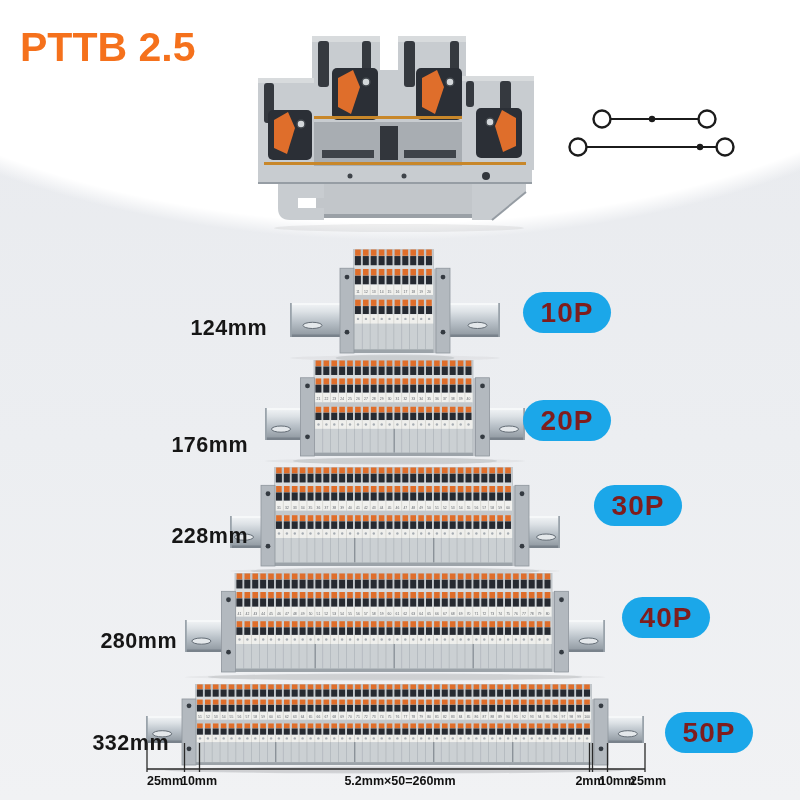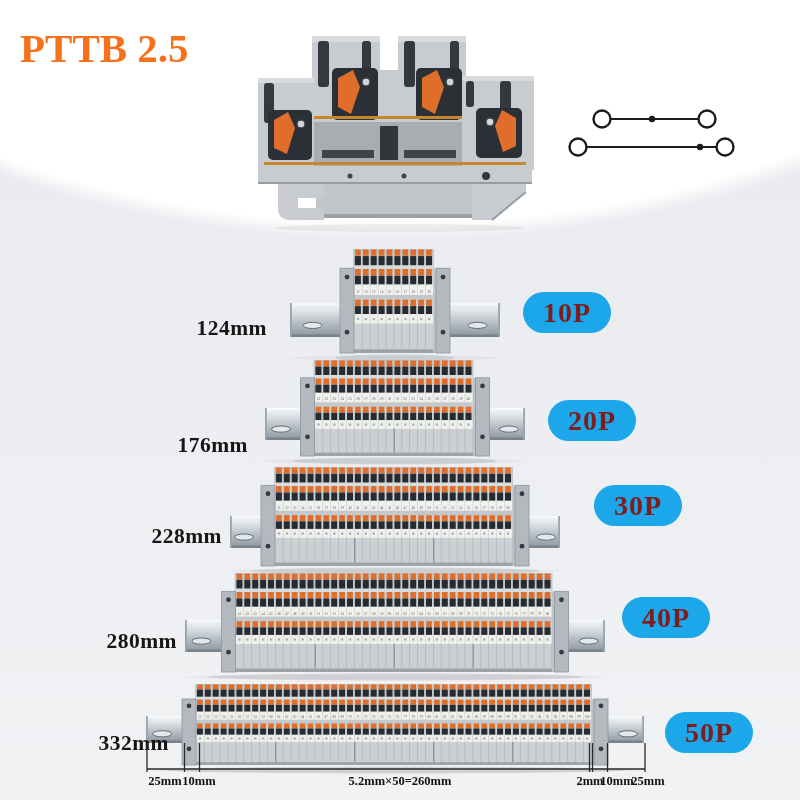--- a/index.html
+++ b/index.html
@@ -1,19 +1,19 @@
 <!DOCTYPE html>
 <html><head>
 <meta charset="utf-8">
 <style>
   html,body{margin:0;padding:0;background:#dfe1e5;}
   *{box-sizing:border-box;}
   #stage{
     position:relative;width:800px;height:800px;overflow:hidden;
-    font-family:Liberation Serif, serif;
+    font-family:Liberation Sans, sans-serif;
     background:linear-gradient(180deg,#e8eaee 0%,#eceef1 55%,#f1f2f4 100%);
     padding-left:20px;
   }
   
   .white-blob{
     position:absolute;left:-345px;top:-600px;width:1480px;height:840px;
     border-radius:50%;
     background:radial-gradient(50% 50% at 50% 50%,#ffffff 0%,#ffffff 96%,rgba(255,255,255,0) 100%);
   }
   .title{
@@ -529,21 +529,21 @@
             <circle cx="42.5" cy="76.8" r="2.4" fill="#343A41"></circle>
           </g>
           <g>
             <rect x="210.5" y="17.76" width="14" height="78.24" fill="#B3B9BF" stroke="#8F969D" stroke-width="0.8"></rect>
             <circle cx="217.5" cy="25.92" r="2.4" fill="#343A41"></circle>
             <circle cx="217.5" cy="76.8" r="2.4" fill="#343A41"></circle>
           </g>
         </g>
       </svg>
       <div class="length-label" style="right: 552px; top: 426px; margin-top: 7px;">176mm</div>
-      <div class="poles-badge" style="left: 548px; top: 400px; background: rgb(27, 167, 233);">20P</div>
+      <div class="poles-badge" style="left: 523px; top: 400px; background: rgb(27, 167, 233);">20P</div>
       <svg width="330" height="111" viewBox="0 0 330 111" style="position: absolute; left: 230px; top: 467px;">
         <defs>
           <linearGradient id="rg2" x1="0" y1="0" x2="0" y2="1">
             <stop offset="0" stop-color="#F3F5F7"></stop>
             <stop offset="0.25" stop-color="#DDE2E6"></stop>
             <stop offset="0.55" stop-color="#BAC2C9"></stop>
             <stop offset="1" stop-color="#8C959D"></stop>
           </linearGradient>
         </defs>
         <ellipse cx="165" cy="104" rx="144.7" ry="3.6" fill="rgba(50,55,62,0.13)"></ellipse>
@@ -904,21 +904,21 @@
             <circle cx="38" cy="26.73" r="2.4" fill="#343A41"></circle>
             <circle cx="38" cy="79.2" r="2.4" fill="#343A41"></circle>
           </g>
           <g>
             <rect x="285" y="18.32" width="14" height="80.68" fill="#B3B9BF" stroke="#8F969D" stroke-width="0.8"></rect>
             <circle cx="292" cy="26.73" r="2.4" fill="#343A41"></circle>
             <circle cx="292" cy="79.2" r="2.4" fill="#343A41"></circle>
           </g>
         </g>
       </svg>
-      <div class="length-label" style="right: 578px; top: 524px;">228mm</div>
+      <div class="length-label" style="right: 552px; top: 524px;">228mm</div>
       <div class="poles-badge" style="left: 594px; top: 485px; background: rgb(27, 167, 233);">30P</div>
       <svg width="420" height="111" viewBox="0 0 420 111" style="position: absolute; left: 185px; top: 573px;">
         <defs>
           <linearGradient id="rg3" x1="0" y1="0" x2="0" y2="1">
             <stop offset="0" stop-color="#F3F5F7"></stop>
             <stop offset="0.25" stop-color="#DDE2E6"></stop>
             <stop offset="0.55" stop-color="#BAC2C9"></stop>
             <stop offset="1" stop-color="#8C959D"></stop>
           </linearGradient>
         </defs>

